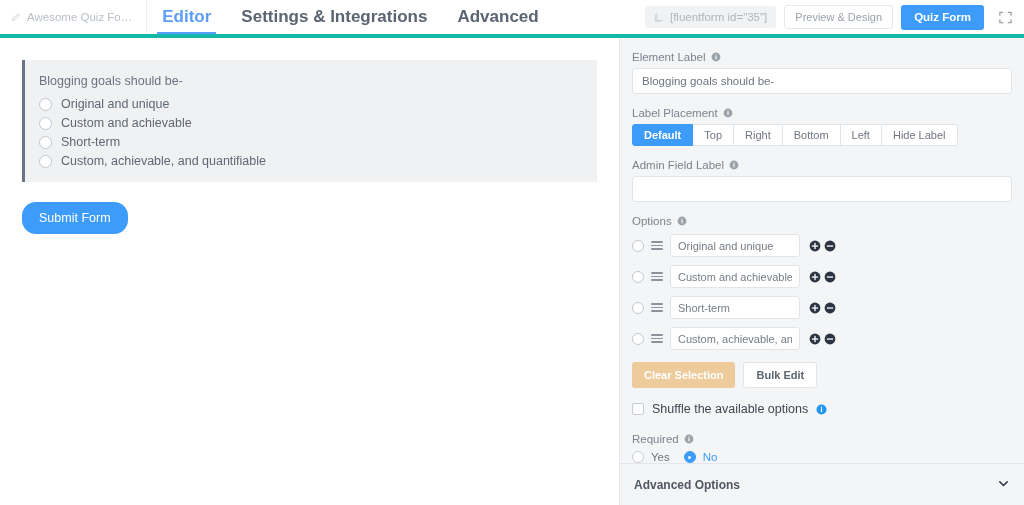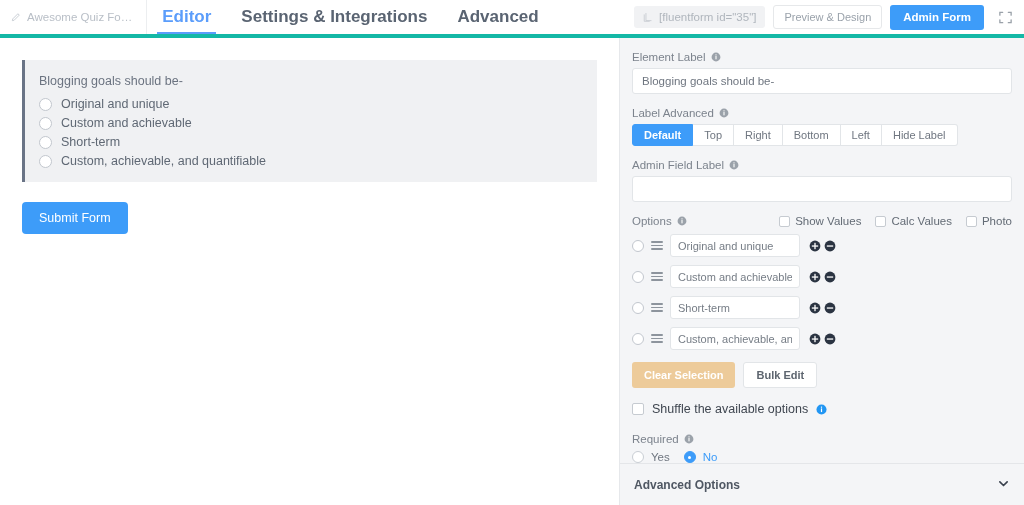--- a/index.html
+++ b/index.html
@@ -100,21 +100,21 @@
   }
   .opt-line:last-child { margin-bottom: 0; }
   .radio-o {
     width: 13px; height: 13px; border-radius: 50%;
     border: 1px solid #c2c7ce; background: #fff;
     flex: none;
   }
   .opt-text { font-size: 12.5px; color: #5f6874; }
   .submit-btn {
     background: #3d9cf9; color: #fff;
-    border: none; border-radius: 4px;
+    border: none; border-radius: 14px;
     font-size: 12.5px;
     padding: 9px 17px;
     cursor: pointer;
     font-family: "Liberation Sans", sans-serif;
   }
 
   
   .settings-pane {
     width: 404px; background: #f4f5f7;
     display: flex; flex-direction: column;
@@ -302,21 +302,21 @@
           <path d="M4 1.5v11h8"></path>
             <path d="M1.5 3.5v10h8"></path>
         </svg>
       </span>
       <span>[fluentform id="35"]</span>
     </div>
     <div class="btn-preview">
       <span>Preview &amp; Design</span>
     </div>
     <div class="btn-save">
-      <span>Admin Form</span>
+      <span>Quiz Form</span>
     </div>
     <div class="expand-icon">
       <svg width="15" height="15" viewBox="0 0 16 16" fill="none" stroke="#9aa1a9" stroke-width="1.4" stroke-linecap="round">
         <path d="M2 5.5V2.5h3"></path>
           <path d="M11 2.5h3v3"></path>
         <path d="M14 10.5v3h-3"></path>
           <path d="M5 13.5H2v-3"></path>
       </svg>
     </div>
   </div>
@@ -361,21 +361,21 @@
               <circle cx="6" cy="6" r="5.3" fill="#9ba2aa"></circle>
               <rect x="5.35" y="4.8" width="1.3" height="4" fill="#fff"></rect>
               <rect x="5.35" y="2.8" width="1.3" height="1.3" fill="#fff"></rect>
             </svg>
         </span>
       </div>
       <input class="txt-input mb14" value="Blogging goals should be-" style="">
 
       
       <div class="sec-label">
-        <span>Label Advanced</span>
+        <span>Label Placement</span>
         <span class="info-icon">
           <svg width="10" height="10" viewBox="0 0 12 12">
               <circle cx="6" cy="6" r="5.3" fill="#9ba2aa"></circle>
               <rect x="5.35" y="4.8" width="1.3" height="4" fill="#fff"></rect>
               <rect x="5.35" y="2.8" width="1.3" height="1.3" fill="#fff"></rect>
             </svg>
         </span>
       </div>
       <div class="btn-group mb14">
         <div class="bg-item active">Default</div>
@@ -404,34 +404,20 @@
         <div class="sec-label">
           <span>Options</span>
           <span class="info-icon">
             <svg width="10" height="10" viewBox="0 0 12 12">
                 <circle cx="6" cy="6" r="5.3" fill="#9ba2aa"></circle>
                 <rect x="5.35" y="4.8" width="1.3" height="4" fill="#fff"></rect>
                 <rect x="5.35" y="2.8" width="1.3" height="1.3" fill="#fff"></rect>
               </svg>
           </span>
         </div>
-        <div class="opts-checks">
-          <div class="chk-wrap">
-            <span class="chk-box"></span>
-            <span>Show Values</span>
-          </div>
-          <div class="chk-wrap">
-            <span class="chk-box"></span>
-            <span>Calc Values</span>
-          </div>
-          <div class="chk-wrap">
-            <span class="chk-box"></span>
-            <span>Photo</span>
-          </div>
-        </div>
       </div>
 
       
       <div class="opt-row">
         <span class="opt-radio"></span>
         <span class="drag-handle">
             <span></span>
             <span></span>
             <span></span>
           </span>

